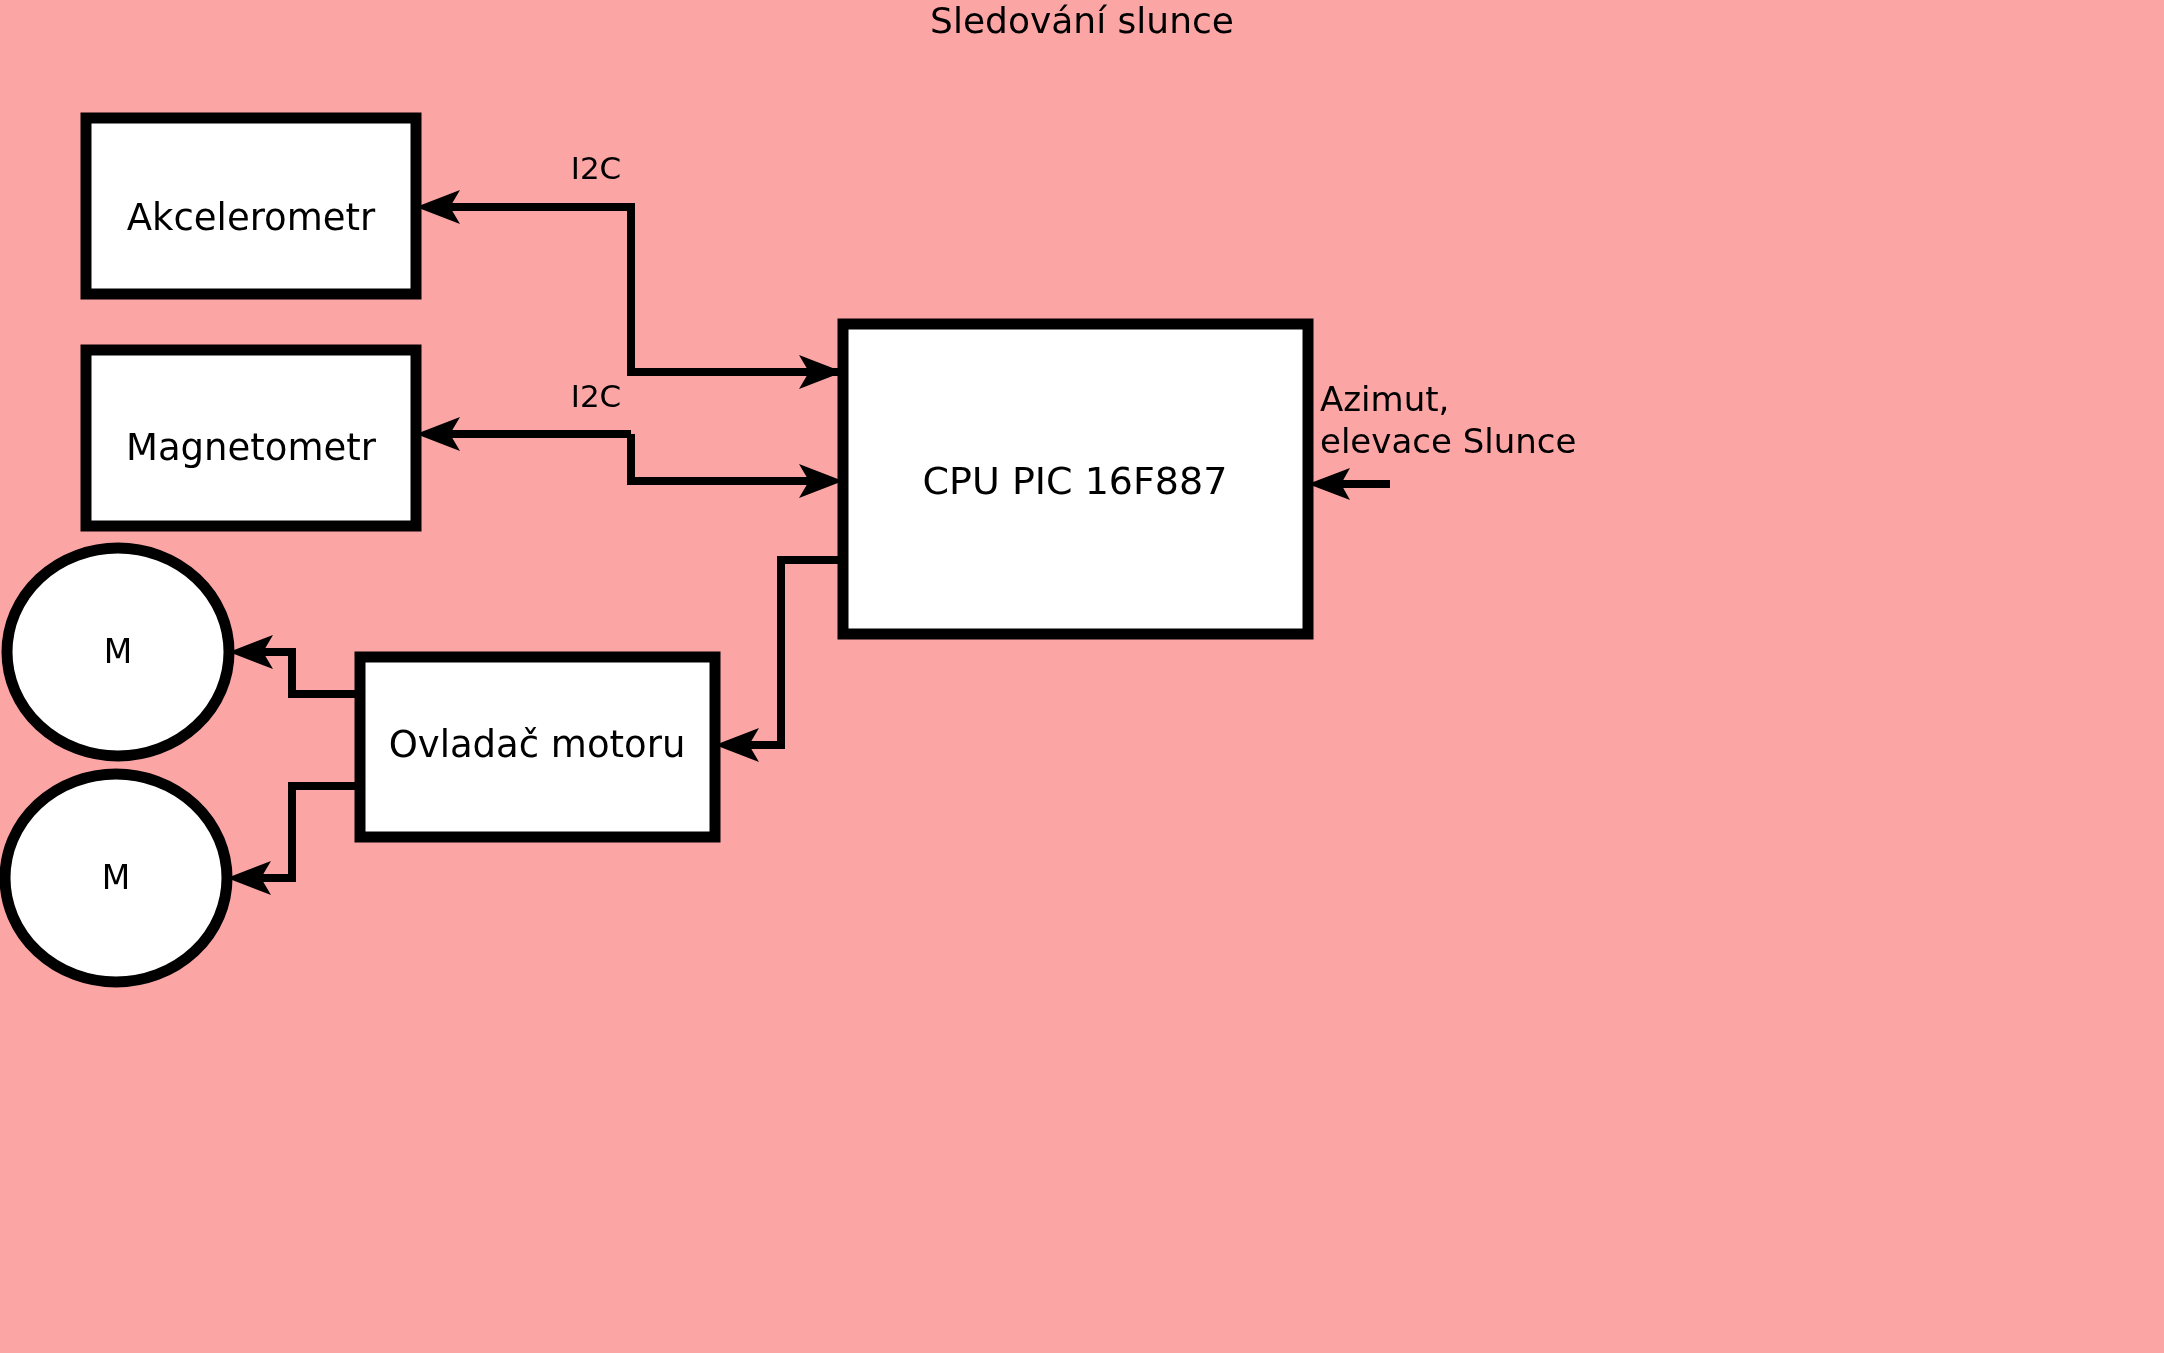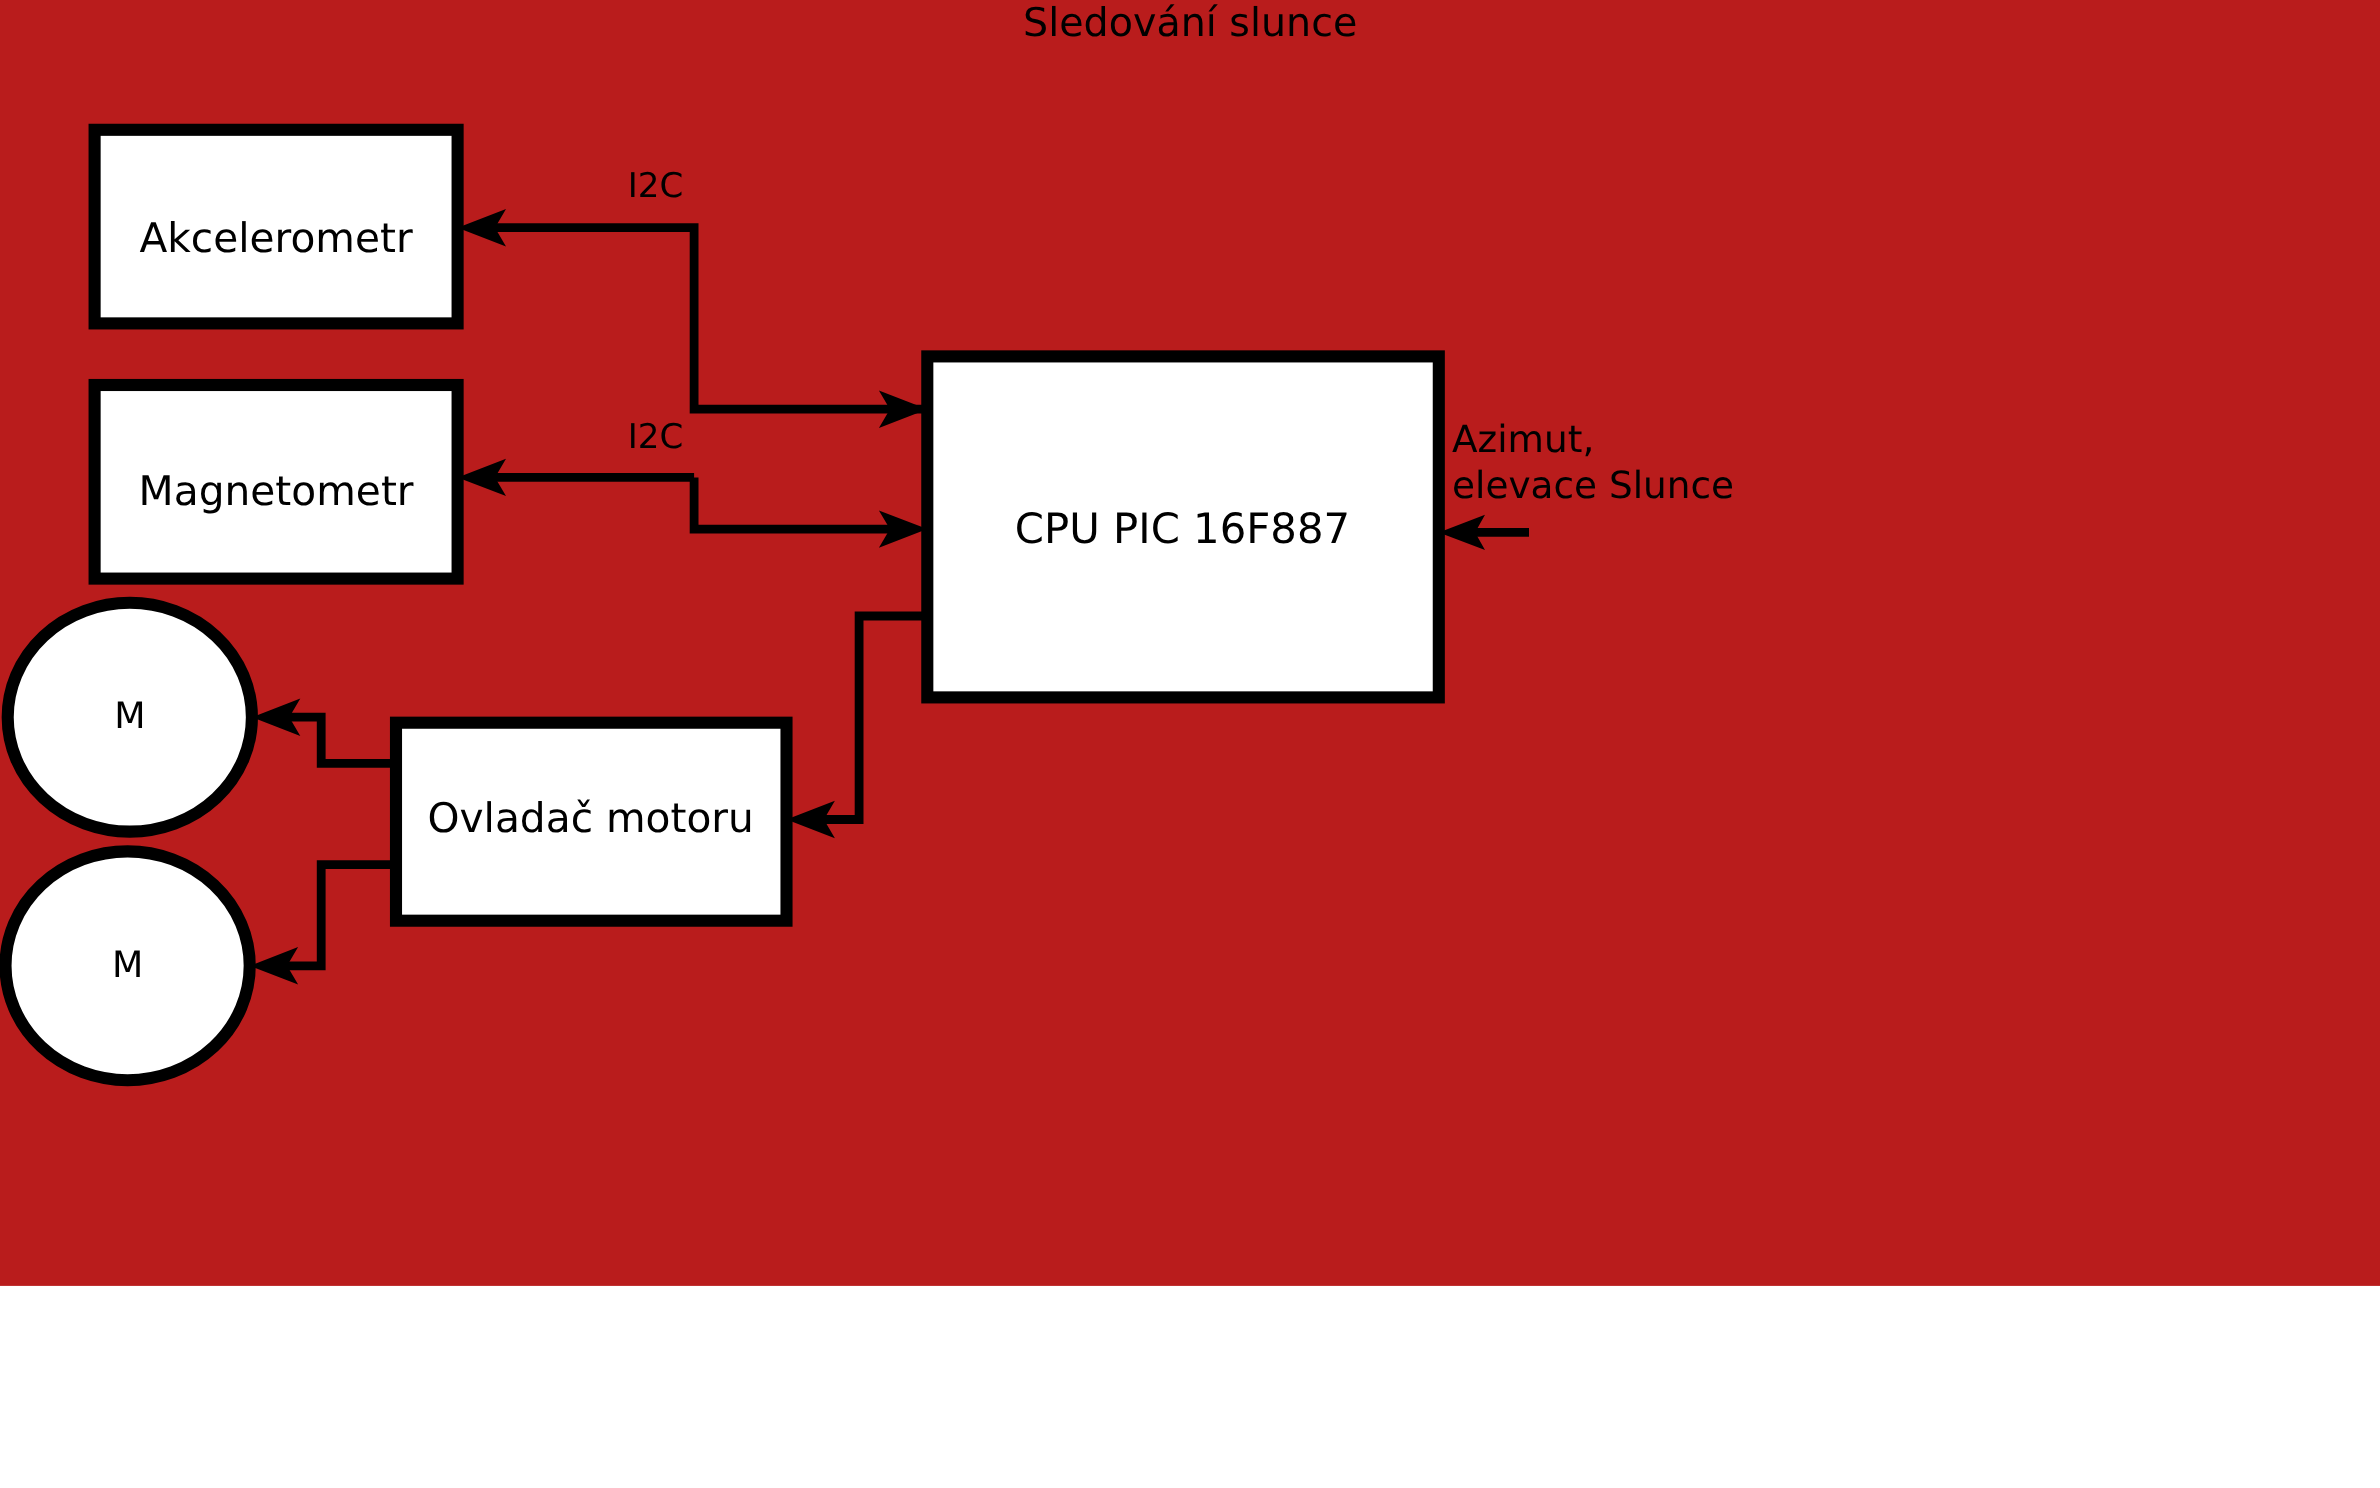--- a/index.html
+++ b/index.html
@@ -6,22 +6,22 @@
     margin: 0;
     padding: 0;
     background: #ffffff;
   }
   body {
     font-family: "DejaVu Sans", sans-serif;
   }
   #canvas {
     position: relative;
     width: 2164px;
-    height: 1169px;
-    background: #b91c1c;
+    height: 1353px;
+    background: #fca5a5;
     overflow: hidden;
   }
   #diagram-svg {
     position: absolute;
     left: 0;
     top: 0;
     width: 2164px;
     height: 1353px;
     display: block;
   }

